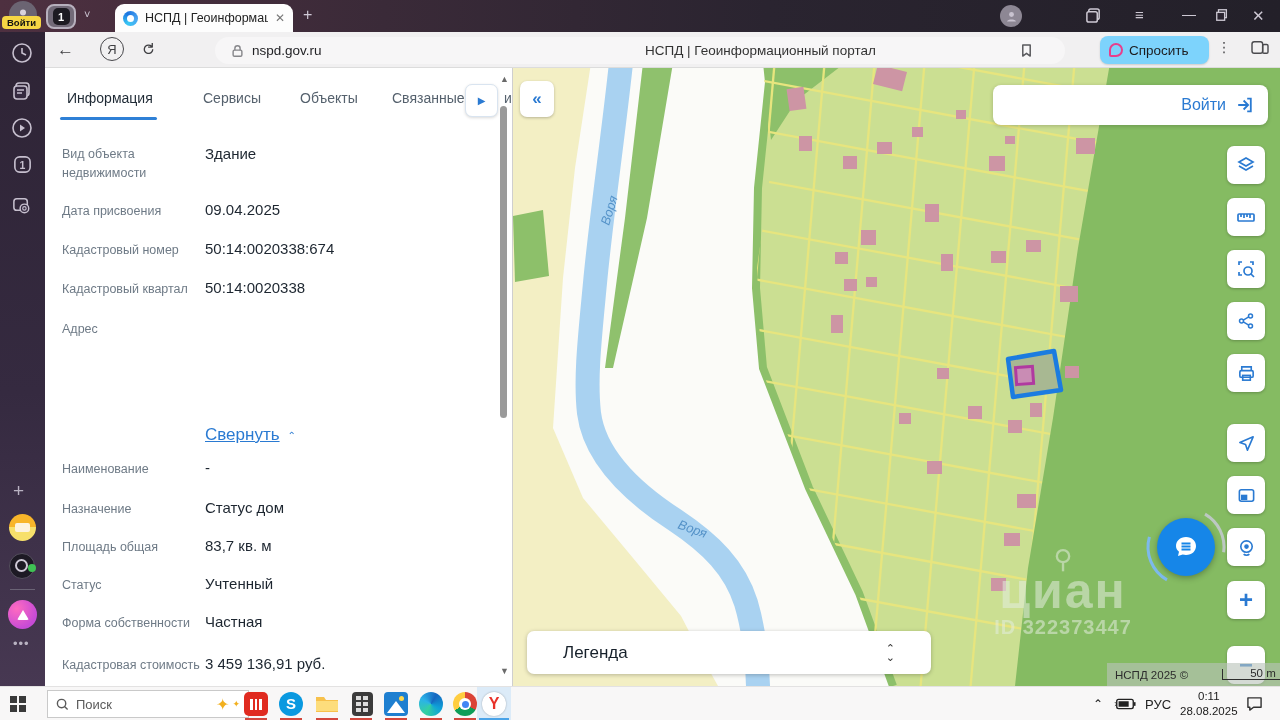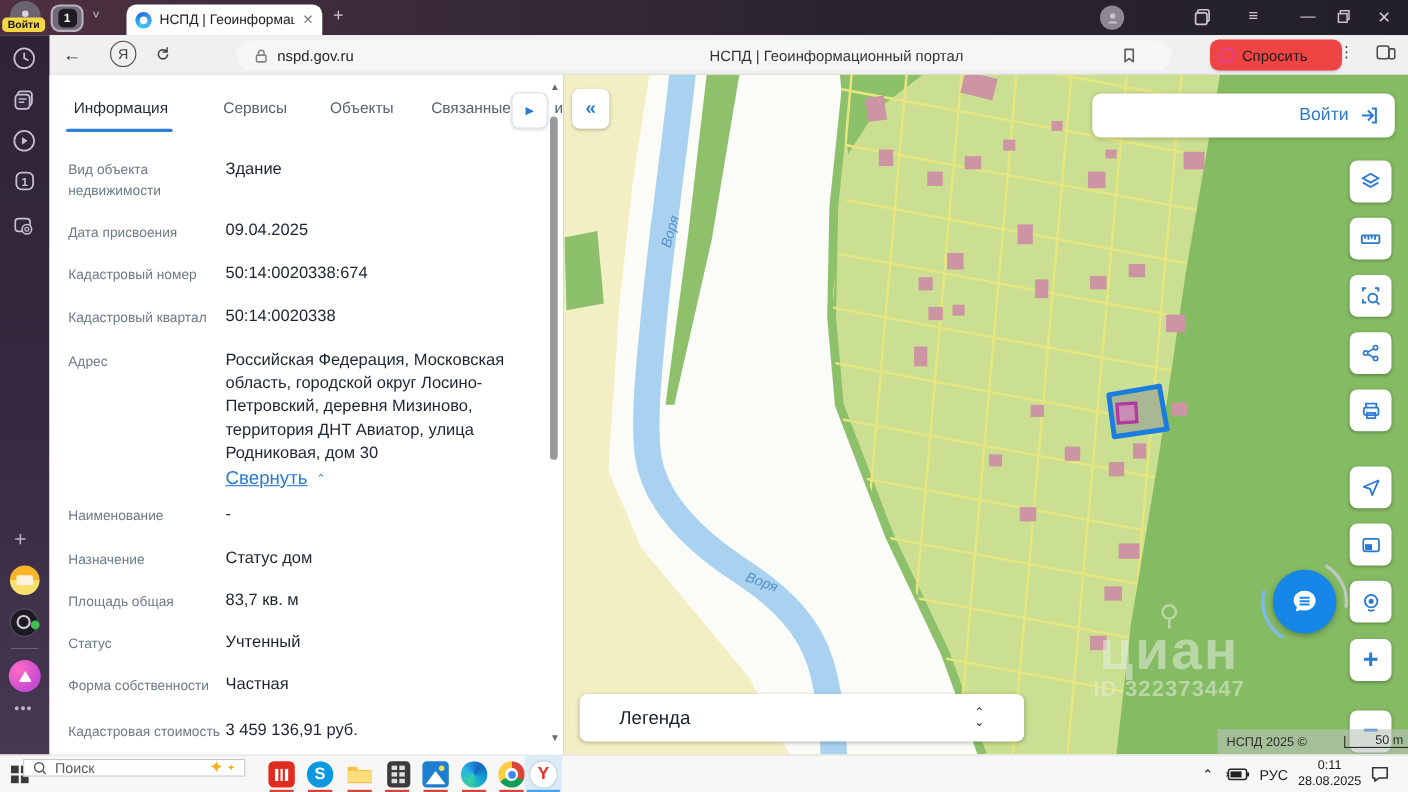--- a/index.html
+++ b/index.html
@@ -67,21 +67,21 @@
   #watermark { position:absolute; left:430px; top:485px; width:240px; text-align:center;
     color:rgba(228,236,222,.55); pointer-events:none; }
   #watermark .wm-name { font-size:50px; font-weight:bold; letter-spacing:2px; line-height:1; }
   #watermark .wm-id { font-size:20px; font-weight:bold; letter-spacing:1px; }
   #fab { position:absolute; left:644px; top:450px; width:58px; height:58px; border-radius:50%; background:#1686e8;
     display:flex; align-items:center; justify-content:center; box-shadow:0 2px 6px rgba(0,0,0,.3); }
 
   
   #taskbar { position:absolute; left:0; top:686px; width:1280px; height:34px; background:#f8f7f7;
     border-top:1px solid #e3e2e2; display:flex; align-items:center; }
-  #tb-search { position:absolute; left:21px; top:3px; width:202px; height:16px; background:#fff;
+  #tb-search { position:absolute; left:47px; top:3px; width:202px; height:28px; background:#fff;
     border:1px solid #c9c9c9; display:flex; align-items:center; padding:0 8px; gap:7px; }
   #tb-search .ph { color:#5a5a5a; font-size:13px; flex:1; }
   .app { position:absolute; top:4px; width:26px; height:26px; display:flex; align-items:center; justify-content:center; }
   .run-ind { position:absolute; top:31px; height:2px; width:22px; background:#d3473d; }
   .tray { position:absolute; top:0; height:34px; display:flex; align-items:center; color:#222; }
   .clockblk { text-align:center; font-size:11.5px; color:#1b1b1b; line-height:1.3; }
 
   svg text { font-family:"Liberation Sans", sans-serif; }
 </style>
 </head>
@@ -138,21 +138,21 @@
       <svg width="13" height="14" viewBox="0 0 14 16" style="margin-left:16px;">
           <rect x="2" y="7" width="10" height="7" rx="1.5" fill="none" stroke="#86868a" stroke-width="1.6"></rect>
           <path d="M4 7V5a3 3 0 0 1 6 0v2" fill="none" stroke="#86868a" stroke-width="1.6"></path>
         </svg>
       <span style="margin-left:8px;font-size:13.5px;color:#232326;">nspd.gov.ru</span>
       <span style="position:absolute;left:430px;font-size:13.5px;color:#333;">НСПД | Геоинформационный портал</span>
       <svg width="13" height="15" viewBox="0 0 14 16" style="position:absolute;right:32px;">
           <path d="M3 2h8v12l-4-3-4 3z" fill="none" stroke="#5a5a5e" stroke-width="1.6" stroke-linejoin="round"></path>
         </svg>
     </div>
-    <div class="abs" style="left:1055px;top:4px;width:120px;height:28px;background:#ef4444;border-radius:8px;box-shadow:0 1px 2px rgba(0,0,0,.15);display:flex;align-items:center;gap:6px;padding:0 9px;">
+    <div class="abs" style="left:1055px;top:4px;width:109px;height:28px;background:#7dd3fc;border-radius:8px;box-shadow:0 1px 2px rgba(0,0,0,.15);display:flex;align-items:center;gap:6px;padding:0 9px;">
       <span style="width:14px;height:14px;border:2px solid #e83e8c;border-radius:50% 50% 50% 2px;display:inline-block;"></span>
       <span style="font-size:13.5px;color:#1c1c1e;">Спросить</span>
     </div>
     <div class="abs" style="left:1172px;top:7px;font-size:14px;color:#4a4a4e;letter-spacing:0;">⋮</div>
     <div class="abs" style="left:1206px;top:8px;">
       <svg width="18" height="16" viewBox="0 0 20 18">
           <rect x="1" y="2" width="12" height="13" rx="2.5" fill="none" stroke="#4a4a4e" stroke-width="1.6"></rect>
           <rect x="13" y="5" width="6" height="10" rx="1.5" fill="none" stroke="#4a4a4e" stroke-width="1.6"></rect>
         </svg>
     </div>
@@ -224,21 +224,20 @@
     <div class="row-label" style="top:134px;">Дата присвоения</div>
     <div class="row-value" style="top:131px;">09.04.2025</div>
 
     <div class="row-label" style="top:173px;">Кадастровый номер</div>
     <div class="row-value" style="top:170px;">50:14:0020338:674</div>
 
     <div class="row-label" style="top:212px;">Кадастровый квартал</div>
     <div class="row-value" style="top:209px;">50:14:0020338</div>
 
     <div class="row-label" style="top:252px;">Адрес</div>
-    <div class="row-value" style="top:249px;width:276px;line-height:21px;">Российская Федерация, Московская область, городской округ Лосино-Петровский, деревня Мизиново, территория ДНТ Авиатор, улица Родниковая, дом 30</div>
     <div class="abs" style="left:160px;top:357px;display:flex;align-items:center;gap:8px;">
       <span class="link">Свернуть</span>
       <span style="color:#2a7ad2;font-size:10px;">⌃</span>
     </div>
 
     <div class="row-label" style="top:392px;">Наименование</div>
     <div class="row-value" style="top:389px;">-</div>
 
     <div class="row-label" style="top:432px;">Назначение</div>
     <div class="row-value" style="top:429px;">Статус дом</div>

